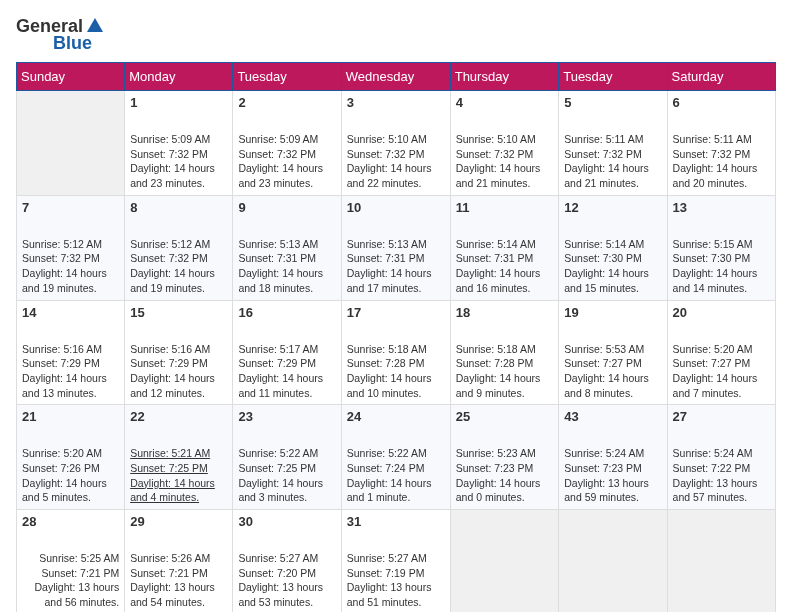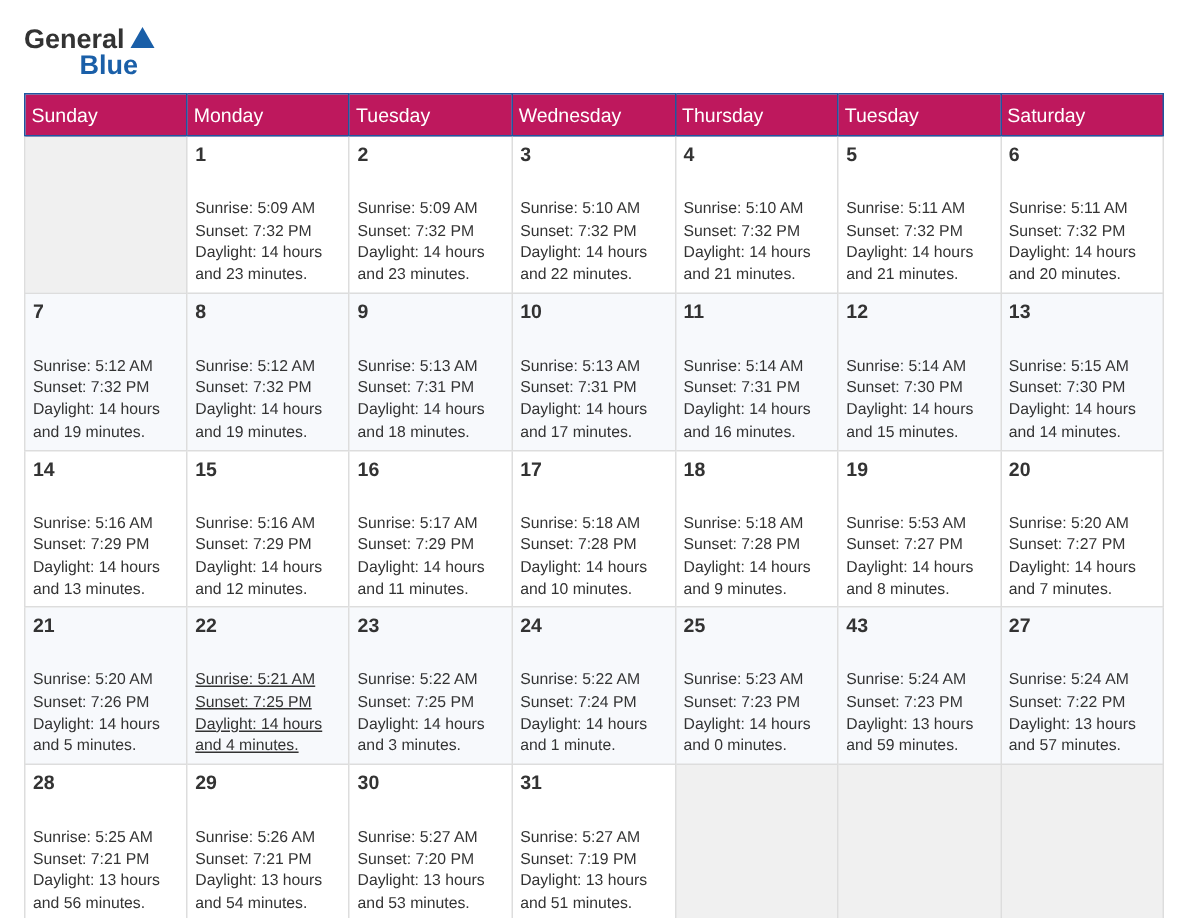--- a/index.html
+++ b/index.html
@@ -312,21 +312,21 @@
           <span class="day-number">27</span>
           <div class="day-info" style="white-space: pre-line;">Sunrise: 5:24 AM
 Sunset: 7:22 PM
 Daylight: 13 hours
 and 57 minutes.</div>
         </td>
       </tr>
       <tr>
         <td>
           <span class="day-number">28</span>
-          <div class="day-info" style="white-space: pre-line;">Sunrise: 5:25 AM
+          <div class="day-info" style="white-space: pre-line; text-align: right;">Sunrise: 5:25 AM
 Sunset: 7:21 PM
 Daylight: 13 hours
 and 56 minutes.</div>
         </td>
         <td>
           <span class="day-number">29</span>
           <div class="day-info" style="white-space: pre-line;">Sunrise: 5:26 AM
 Sunset: 7:21 PM
 Daylight: 13 hours
 and 54 minutes.</div>

